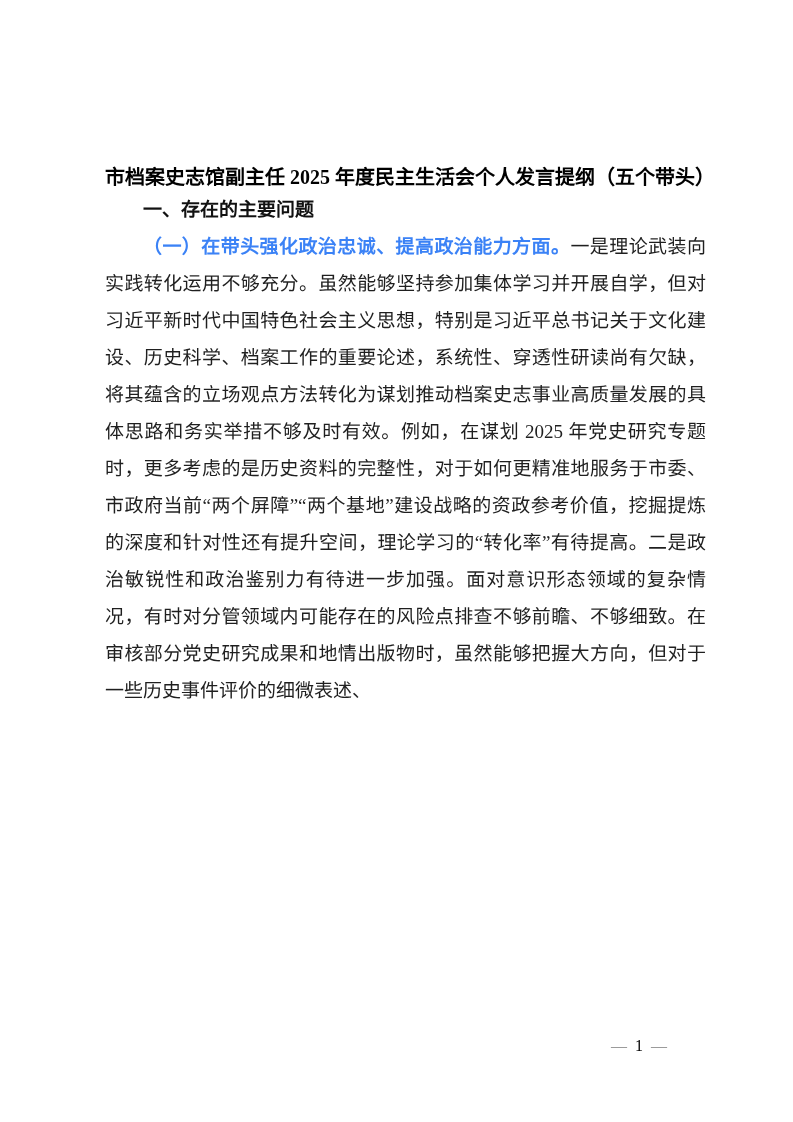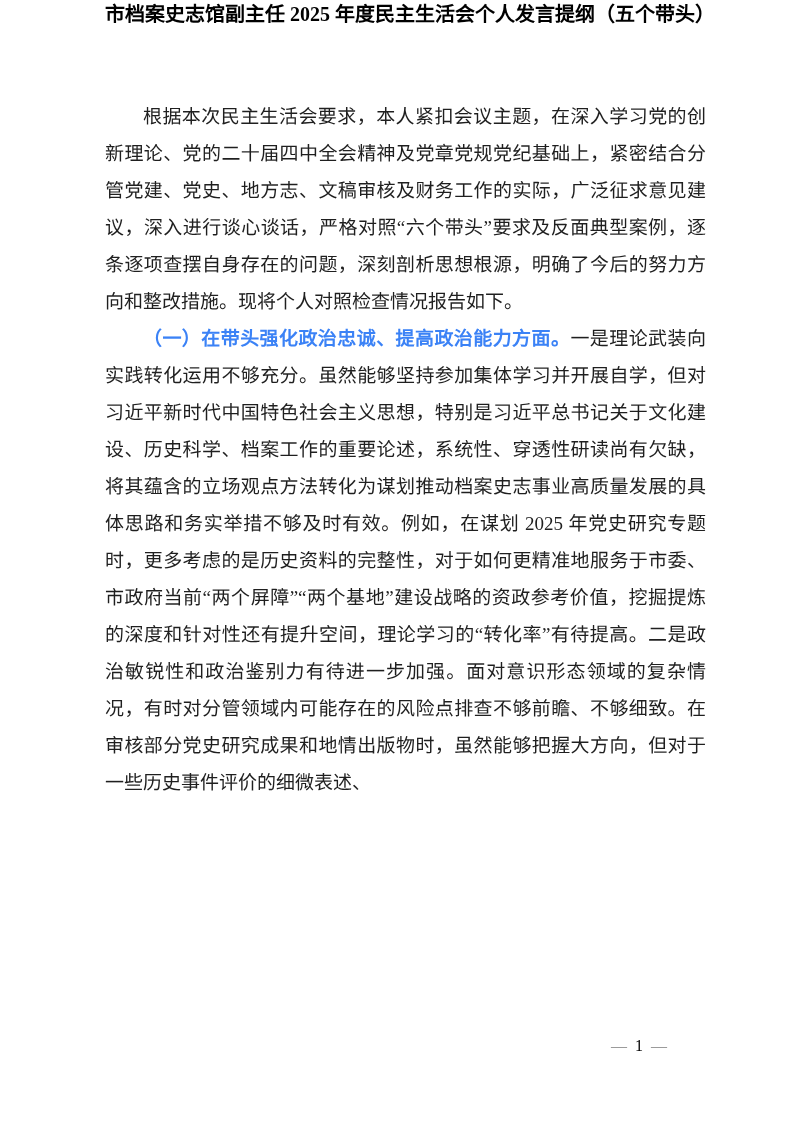--- a/index.html
+++ b/index.html
@@ -17,20 +17,21 @@
     color: #1a1a1a;
   }
   .content {
     position: absolute;
     left: 105px;
     top: 0;
     width: 601px;
   }
   .doc-title {
     margin: 0;
+    padding-top: 163px;
     font-size: 20px;
     line-height: 28px;
     font-weight: bold;
     color: #000000;
     text-align: center;
     white-space: nowrap;
     letter-spacing: 0px;
   }
   .body-text {
     margin: 0;
@@ -73,22 +74,22 @@
   }
 </style>
 </head>
 <body>
 
 <div class="page">
   <div class="content">
 
     <h1 class="doc-title">市档案史志馆副主任 2025 年度民主生活会个人发言提纲（五个带头）</h1>
 
-    <p class="body-text intro-para">根据本次民主生活会要求，本人紧扣会议主题，在深入学习党的创新理论、党的二十届四中全会精神及党章党规党纪基础上，紧密结合分管党建、党史、地方志、文稿审核及财务工作的实际，广泛征求意见建议，深入进行谈心谈话，严格对照“六个带头”要求及反面典型案例，逐条逐项查摆自身存在的问题，深刻剖析思想根源，明确了今后的努力方向和整改措施。现将个人对照检查情况报告如下。</p>
 
+    <h2 class="section-heading">一、存在的主要问题</h2>
 
     <p class="body-text"><span class="item-lead">（一）在带头强化政治忠诚、提高政治能力方面。</span><span>一是理论武装向实践转化运用不够充分。虽然能够坚持参加集体学习并开展自学，但对习近平新时代中国特色社会主义思想，特别是习近平总书记关于文化建设、历史科学、档案工作的重要论述，系统性、穿透性研读尚有欠缺，将其蕴含的立场观点方法转化为谋划推动档案史志事业高质量发展的具体思路和务实举措不够及时有效。例如，在谋划 2025 年党史研究专题时，更多考虑的是历史资料的完整性，对于如何更精准地服务于市委、市政府当前“两个屏障”“两个基地”建设战略的资政参考价值，挖掘提炼的深度和针对性还有提升空间，理论学习的“转化率”有待提高。二是政治敏锐性和政治鉴别力有待进一步加强。面对意识形态领域的复杂情况，有时对分管领域内可能存在的风险点排查不够前瞻、不够细致。在审核部分党史研究成果和地情出版物时，虽然能够把握大方向，但对于一些历史事件评价的细微表述、</span></p>
 
   </div>
 
   <div class="page-footer">
     <span class="dash">—</span><span>1</span><span class="dash">—</span>
   </div>
 </div>
 

